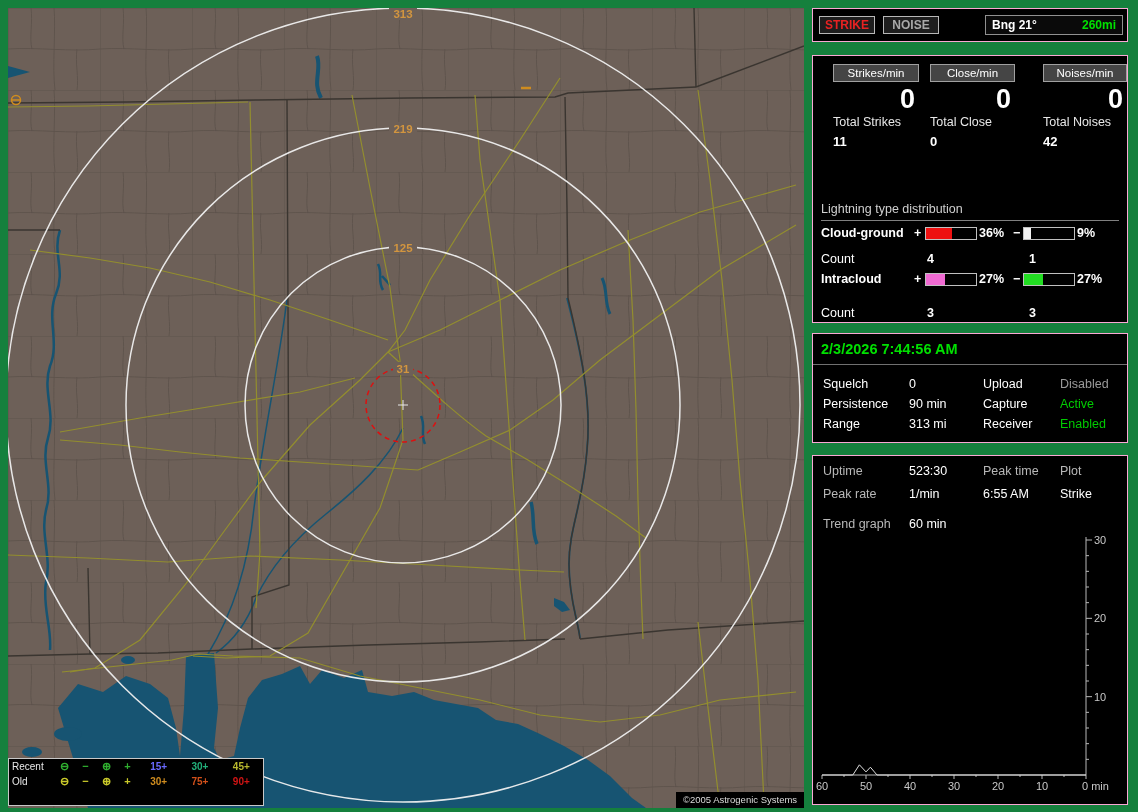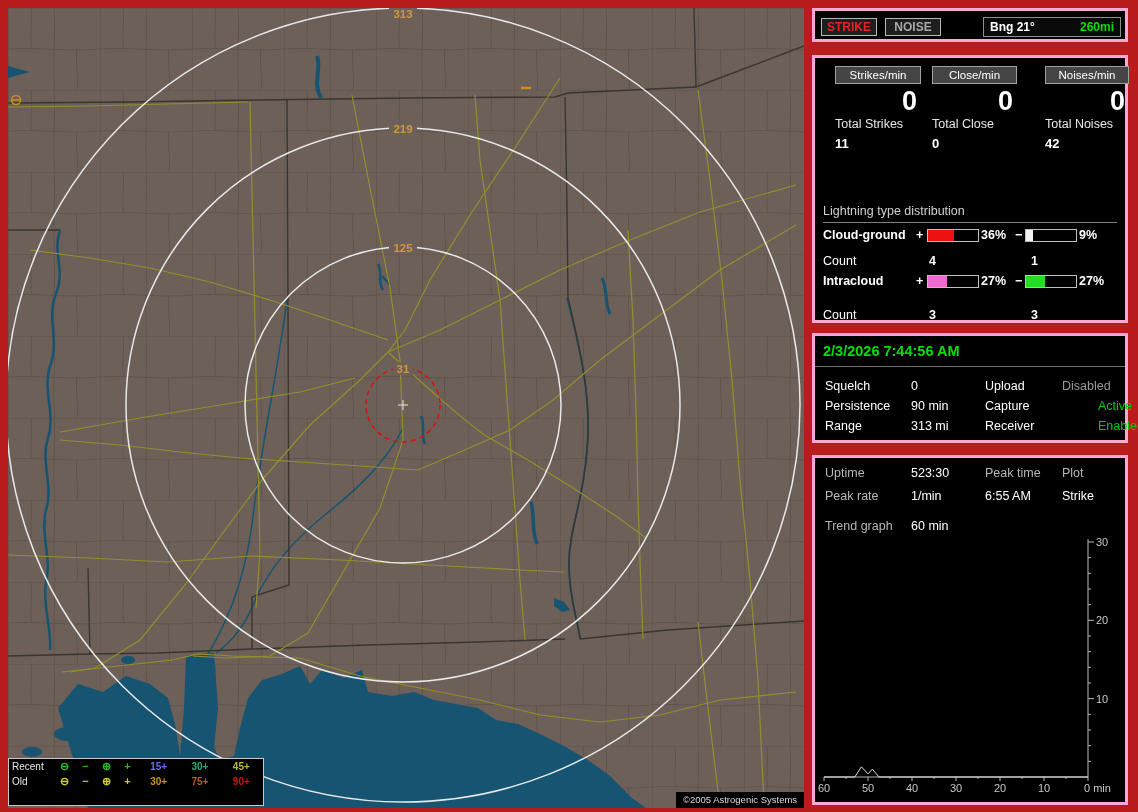--- a/index.html
+++ b/index.html
@@ -1,37 +1,37 @@
 <!DOCTYPE html>
 <html><head>
 <meta charset="utf-8">
 <style>
   html,body{margin:0;padding:0;background:#000;}
-  #screen{position:relative;width:1138px;height:812px;background:#b91c1c;overflow:hidden;
+  #screen{position:relative;width:1138px;height:812px;background:#15803d;overflow:hidden;
           font-family:"Liberation Sans",sans-serif;}
   
   #map{position:absolute;left:8px;top:8px;width:796px;height:800px;background:#6d6058;overflow:hidden;}
   #map-svg{display:block;}
   #map-svg text{font-family:"Liberation Sans",sans-serif;font-weight:bold;font-size:11.5px;
                 fill:#d2953f;text-anchor:middle;}
   #map-copyright{position:absolute;right:0;bottom:0;width:128px;height:16px;background:#000;
                  color:#dcdcdc;font-size:9.5px;line-height:16px;text-align:center;}
   
   #map-legend{position:absolute;left:0;bottom:2px;width:256px;height:48px;background:#000;
               border:1px solid #c8c8c8;box-sizing:border-box;color:#e8e8e8;font-size:10px;}
   .lg-row{display:flex;align-items:center;height:15px;}
   .lg-c0{width:42px;padding-left:3px;}
   .lg-c{width:21px;text-align:center;}
   .lg-sym{font-weight:bold;font-size:11px;line-height:11px;}
   .lg-ages{width:124px;display:flex;justify-content:space-around;}
   .lg-age{font-weight:bold;}
   .lg-age-head{width:124px;text-align:center;font-size:9px;color:#fff;}
   
   #panel{position:absolute;left:812px;top:0;width:318px;height:812px;color:#fff;font-size:12.5px;}
-  .section{position:absolute;left:0;width:316px;border:3px solid #f9a8d4;background:#000;box-sizing:border-box;}
+  .section{position:absolute;left:0;width:316px;border:1px solid #f9a8d4;background:#000;box-sizing:border-box;}
   #sec-top{top:8px;height:34px;}
   #sec-stats{top:55px;height:268px;}
   #sec-time{top:333px;height:110px;}
   #sec-status{top:455px;height:350px;}
   .mode-btn{position:absolute;top:7px;height:18px;width:56px;line-height:16px;text-align:center;
             font-weight:bold;font-size:12px;background:#1e1e1e;border:1px solid #b8b8b8;box-sizing:border-box;cursor:default;}
   #btn-strike{left:6px;color:#e82222;}
   #btn-noise{left:70px;color:#a8a8a8;}
   #bng-box{position:absolute;right:4px;top:6px;width:138px;height:20px;background:#0a0a0a;
            border:1px solid #909090;box-sizing:border-box;font-weight:bold;font-size:12px;line-height:18px;}
@@ -59,21 +59,21 @@
   .count-row .clabel{position:absolute;left:0;}
   .count-row .cv1{position:absolute;left:106px;font-weight:bold;}
   .count-row .cv2{position:absolute;left:208px;font-weight:bold;}
   #dr0{top:170px;} #cr0{top:196px;} #dr1{top:216px;} #cr1{top:250px;}
   #datetime{position:absolute;top:7px;left:8px;color:#00e000;font-weight:bold;font-size:14.5px;}
   #time-sep{position:absolute;top:30px;left:0;right:0;border-top:1px solid #707070;}
   .info-row{position:absolute;left:0;right:0;height:15px;}
   .info-row span{position:absolute;}
   .c1{left:10px;} .c2{left:96px;} .c3{left:170px;} .c4{left:247px;}
   #set0{top:43px;} #set1{top:63px;} #set2{top:83px;}
-  .dim{color:#9a9a9a;} .green{color:#00cc00;margin-left:36px;} .glabel{color:#b8b8b8;}
+  .dim{color:#9a9a9a;} .green{color:#00cc00;} .glabel{color:#b8b8b8;}
   #st0{top:8px;} #st1{top:31px;} #trend-row{top:61px;}
   #trend-svg{position:absolute;left:0;top:0;width:314px;height:346px;}
   #trend-svg text{font-family:"Liberation Sans",sans-serif;}
 </style>
 </head>
 <body>
 
 <div id="screen">
 
   <div id="map">

